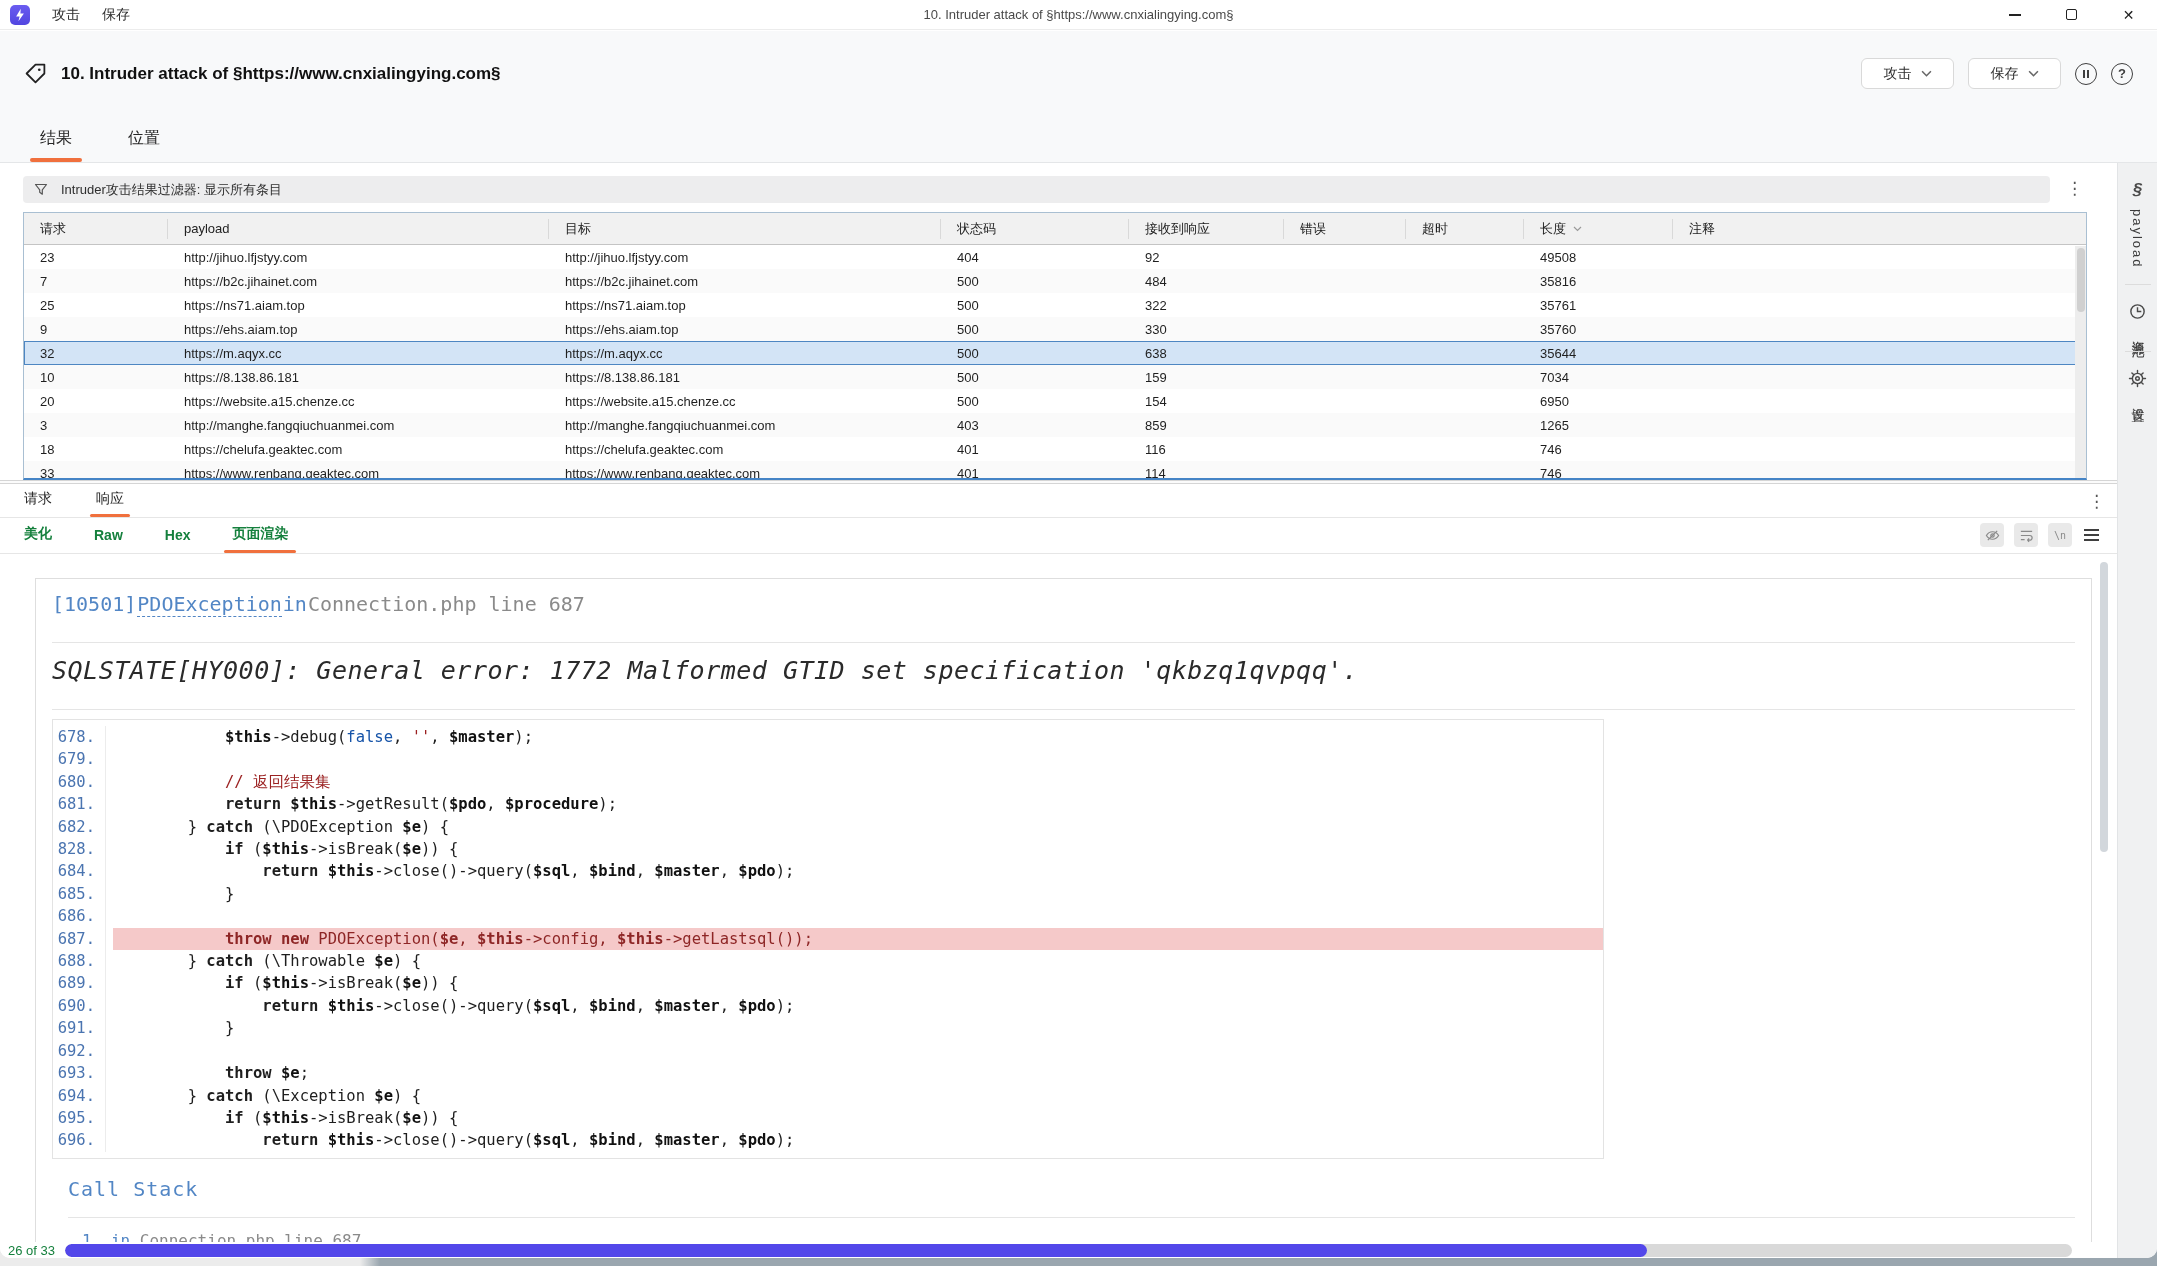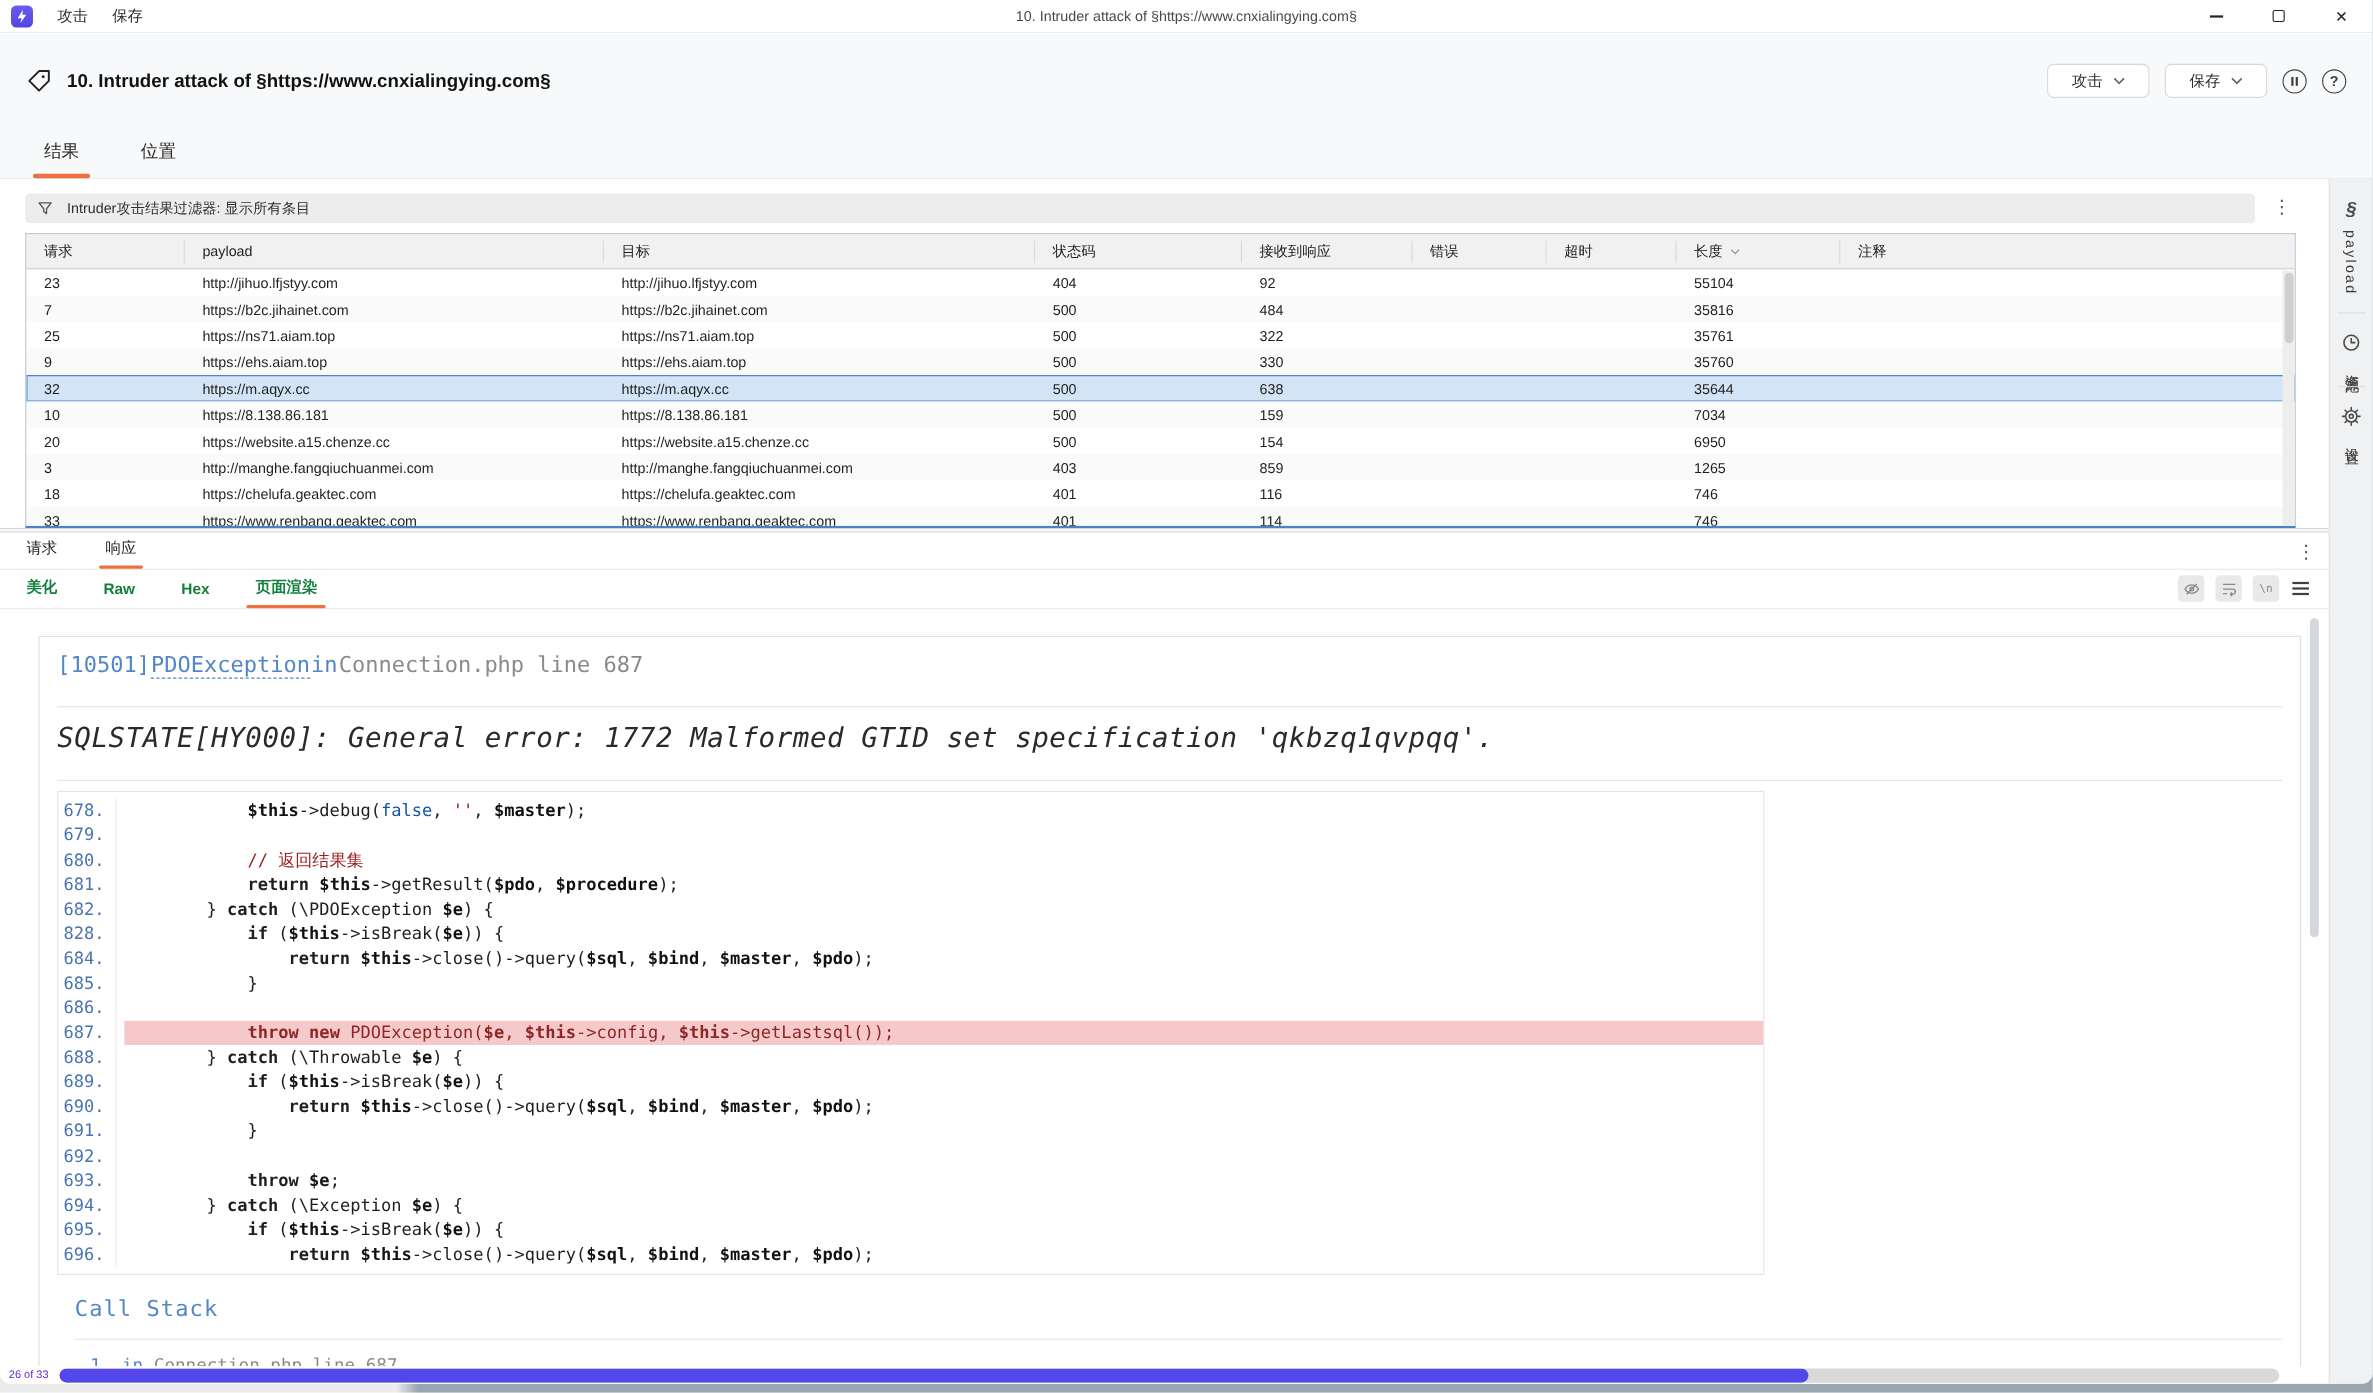--- a/index.html
+++ b/index.html
@@ -103,21 +103,21 @@
   .sg-p{ color:#1e1e1e; } .sg-v{ color:#111; font-weight:bold; }
   .sg-k{ color:#1e1e1e; font-weight:bold; } .sg-s{ color:#9b2121; } .sg-b{ color:#1553a8; }
   .stack-title{ margin-top:18px; padding-bottom:16px; border-bottom:1px solid #e5e5e5;
     font-size:20px; color:#5286c5; letter-spacing:1px;margin-left:16px; }
   .stack-item{ margin:13px 0 0 30px; font-size:16px; color:#8a8a8a; }
   .stack-item .si-num,.stack-item .si-in{ color:#5286c5; }
 
   
   .status-bar{ position:absolute; top:1242px; left:0; right:40px; height:16px; background:#fff;
     display:flex; align-items:center; }
-  .status-label{ font-size:10px; color:#6d28d9; margin-left:8px; white-space:nowrap; }
+  .status-label{ font-size:13px; color:#15803d; margin-left:8px; white-space:nowrap; }
   .progress-track{ flex:1; height:13px; background:#d9d9d9; border-radius:7px; margin:0 45px 0 10px; overflow:hidden; }
   .progress-fill{ height:100%; background:#5347ea; border-radius:7px; }
 
   
   .sidebar{ position:absolute; top:163px; right:0; bottom:0; width:40px; background:#f0f1f2;
     border-left:1px solid #e2e4e6; display:flex; flex-direction:column; align-items:center; }
   .side-item{ display:flex; flex-direction:column; align-items:center; gap:9px; padding:17px 0 15px; width:100%; }
   .side-label{ writing-mode:vertical-rl; font-size:13px; color:#3b3b3b; letter-spacing:2px; }
   .side-div{ width:26px; height:1px; background:#dcdcdc; }
   .section-glyph{ font-size:17px; font-weight:bold; font-style:italic; color:#4a4a4a; }
@@ -228,21 +228,21 @@
         </div>
       <div>
           <div class="trow">
             <div class="tcell c0">23</div>
             <div class="tcell c1">http://jihuo.lfjstyy.com</div>
             <div class="tcell c2">http://jihuo.lfjstyy.com</div>
             <div class="tcell c3">404</div>
             <div class="tcell c4">92</div>
             <div class="tcell c5"></div>
             <div class="tcell c6"></div>
-            <div class="tcell c7">55104</div>
+            <div class="tcell c7">49508</div>
             <div class="tcell c8"></div>
           </div>
           <div class="trow alt">
             <div class="tcell c0">7</div>
             <div class="tcell c1">https://b2c.jihainet.com</div>
             <div class="tcell c2">https://b2c.jihainet.com</div>
             <div class="tcell c3">500</div>
             <div class="tcell c4">484</div>
             <div class="tcell c5"></div>
             <div class="tcell c6"></div>

